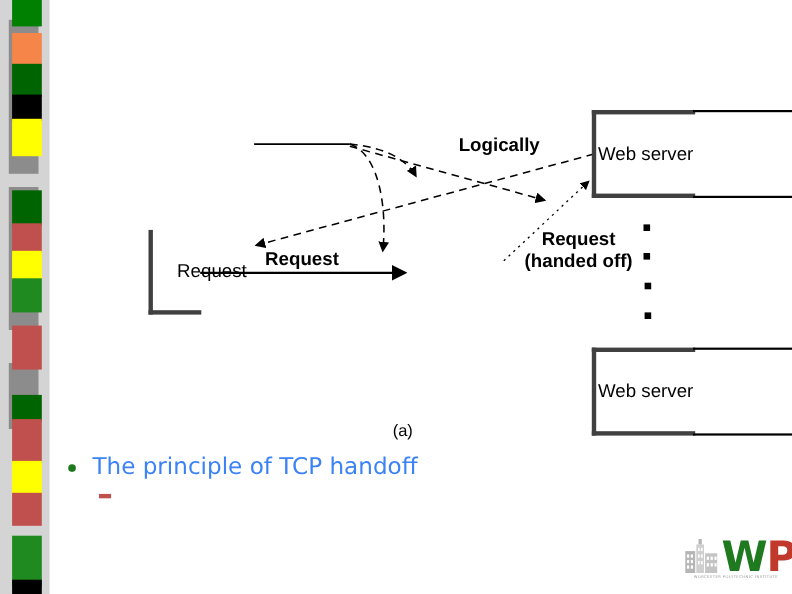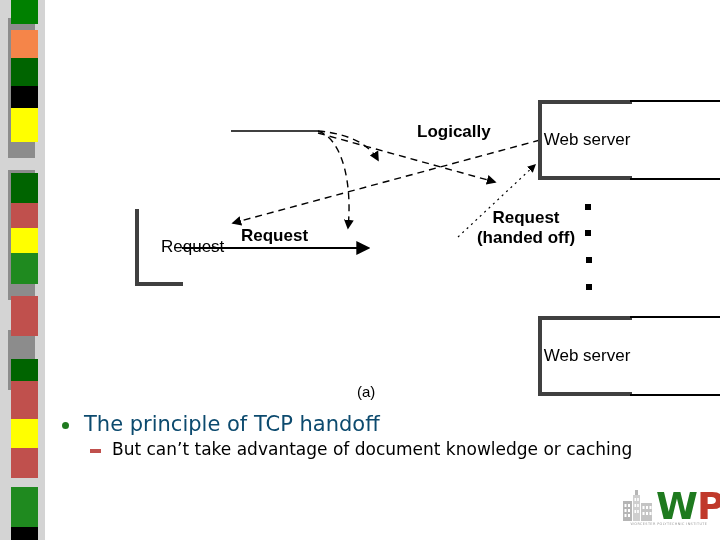--- a/index.html
+++ b/index.html
@@ -102,21 +102,21 @@
     position: absolute;
     left: 56px;
     top: 412px;
     width: 620px;
   }
   .lvl1 {
     position: relative;
     padding-left: 28px;
     font-family: "DejaVu Sans", sans-serif;
     font-size: 21px;
-    color: #0c4a6e;
+    color: #3b82f6;
     line-height: 1.15;
   }
   .lvl1 .b1 {
     position: absolute;
     left: 6px; top: 10px;
     width: 7px; height: 7px;
     border-radius: 50%;
     background: #1f7a1f;
   }
   .lvl2 {
@@ -259,21 +259,20 @@
 
   <div class="fig-caption" style="left:357px; top:383px;">(a)</div>
 
   <div id="body-text">
     <div class="lvl1">
       <span class="b1"></span>
       <span>The principle of TCP handoff</span>
     </div>
     <div class="lvl2">
       <span class="b2"></span>
-      <span>But can’t take advantage of document knowledge or caching</span>
     </div>
   </div>
 
   <div id="wpi-logo">
     <svg class="building" viewBox="0 0 32 32" width="32" height="32">
       <rect x="1" y="12" width="9" height="20" fill="#b5b5b5"></rect>
       <rect x="11" y="6" width="7" height="26" fill="#cfcfcf"></rect>
       <rect x="19" y="14" width="11" height="18" fill="#c4c4c4"></rect>
       <rect x="13" y="1" width="3" height="5" fill="#b5b5b5"></rect>
       <g fill="#ffffff">

